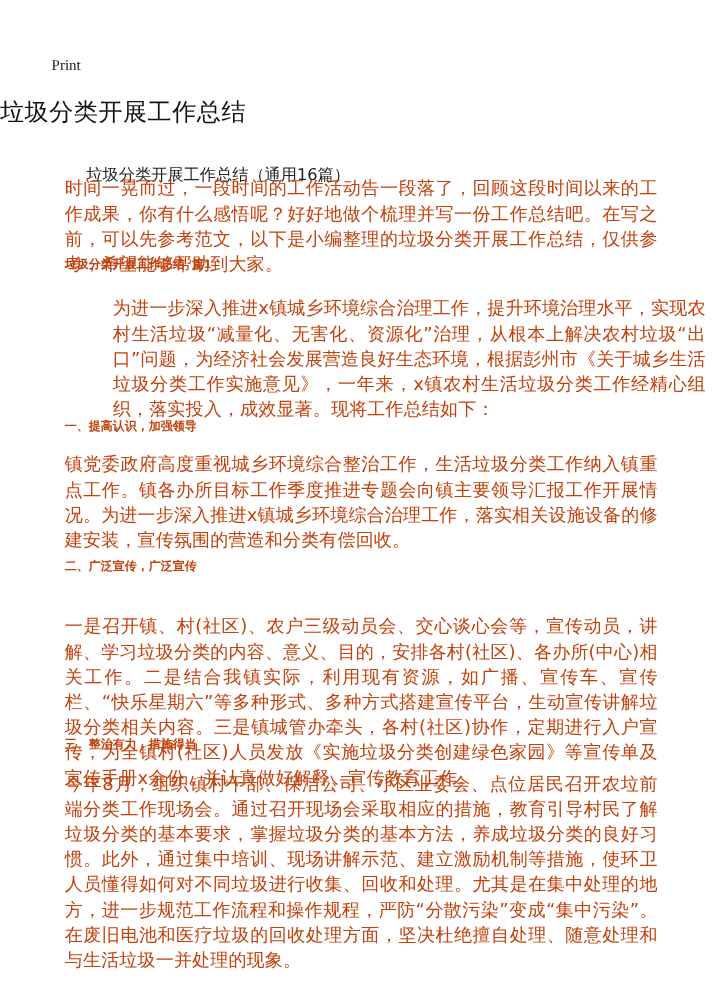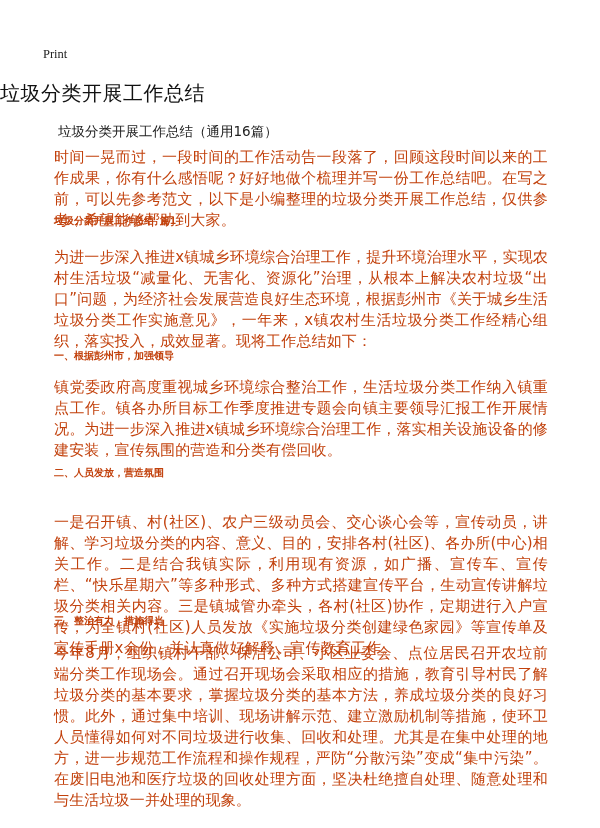--- a/index.html
+++ b/index.html
@@ -33,21 +33,21 @@
     margin: 0;
     color: #111;
     letter-spacing: 0.5px;
   }
   .subtitle {
     position: absolute;
     left: 54px;
     top: 119px;
     font-size: 13.5px;
     color: #222;
-    margin: 4px;
+    margin: 18px;
   }
   .block {
     position: absolute;
     left: 54px;
     width: 494px;
     margin: 0;
   }
   p.block {
     font-size: 15px;
     line-height: 21px;
@@ -69,22 +69,22 @@
 <div class="print-label">Print</div>
 
 <h1 class="doc-title">垃圾分类开展工作总结</h1>
 
 <div class="subtitle">垃圾分类开展工作总结（通用16篇）</div>
 
 <p class="block" style="top:147px;">时间一晃而过，一段时间的工作活动告一段落了，回顾这段时间以来的工作成果，你有什么感悟呢？好好地做个梳理并写一份工作总结吧。在写之前，可以先参考范文，以下是小编整理的垃圾分类开展工作总结，仅供参考，希望能够帮助到大家。</p>
 
 <h2 class="block" style="top:211px;">垃圾分类开展工作总结 篇1</h2>
 
-<p class="block" style="top:247px;">为进一步深入推进x镇城乡环境综合治理工作，提升环境治理水平，实现农村生活垃圾“减量化、无害化、资源化”治理，从根本上解决农村垃圾“出口”问题，为经济社会发展营造良好生态环境，根据彭州市《关于城乡生活垃圾分类工作实施意见》，一年来，x镇农村生活垃圾分类工作经精心组织，落实投入，成效显著。现将工作总结如下：</p>
+<p class="block" style="top:247px;margin-left:40px;">为进一步深入推进x镇城乡环境综合治理工作，提升环境治理水平，实现农村生活垃圾“减量化、无害化、资源化”治理，从根本上解决农村垃圾“出口”问题，为经济社会发展营造良好生态环境，根据彭州市《关于城乡生活垃圾分类工作实施意见》，一年来，x镇农村生活垃圾分类工作经精心组织，落实投入，成效显著。现将工作总结如下：</p>
 
-<h2 class="block" style="top:346px;">一、根据彭州市，加强领导</h2>
+<h2 class="block" style="top:346px;">一、提高认识，加强领导</h2>
 <p class="block" style="top:377px;">镇党委政府高度重视城乡环境综合整治工作，生活垃圾分类工作纳入镇重点工作。镇各办所目标工作季度推进专题会向镇主要领导汇报工作开展情况。为进一步深入推进x镇城乡环境综合治理工作，落实相关设施设备的修建安装，宣传氛围的营造和分类有偿回收。</p>
 
-<h2 class="block" style="top:463px;">二、人员发放，营造氛围</h2>
+<h2 class="block" style="top:463px;">二、广泛宣传，广泛宣传</h2>
 <p class="block" style="top:512px;">一是召开镇、村(社区)、农户三级动员会、交心谈心会等，宣传动员，讲解、学习垃圾分类的内容、意义、目的，安排各村(社区)、各办所(中心)相关工作。二是结合我镇实际，利用现有资源，如广播、宣传车、宣传栏、“快乐星期六”等多种形式、多种方式搭建宣传平台，生动宣传讲解垃圾分类相关内容。三是镇城管办牵头，各村(社区)协作，定期进行入户宣传，为全镇村(社区)人员发放《实施垃圾分类创建绿色家园》等宣传单及宣传手册x余份，并认真做好解释、宣传教育工作。</p>
 
 <h2 class="block" style="top:611px;">三、整治有力，措施得当</h2>
 <p class="block" style="top:643px;">今年8月，组织镇村干部、保洁公司、小区业委会、点位居民召开农垃前端分类工作现场会。通过召开现场会采取相应的措施，教育引导村民了解垃圾分类的基本要求，掌握垃圾分类的基本方法，养成垃圾分类的良好习惯。此外，通过集中培训、现场讲解示范、建立激励机制等措施，使环卫人员懂得如何对不同垃圾进行收集、回收和处理。尤其是在集中处理的地方，进一步规范工作流程和操作规程，严防“分散污染”变成“集中污染”。在废旧电池和医疗垃圾的回收处理方面，坚决杜绝擅自处理、随意处理和与生活垃圾一并处理的现象。</p>
 
 </body></html>

